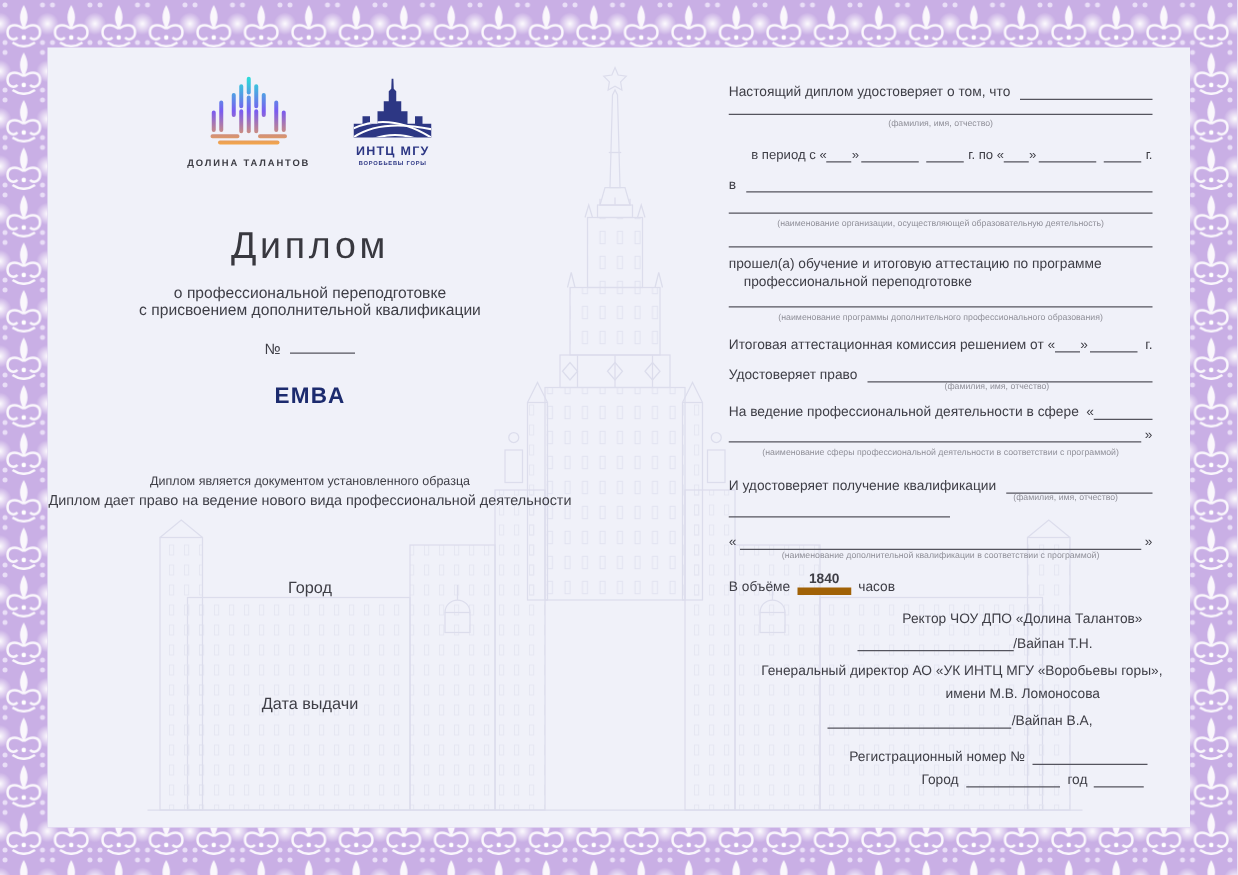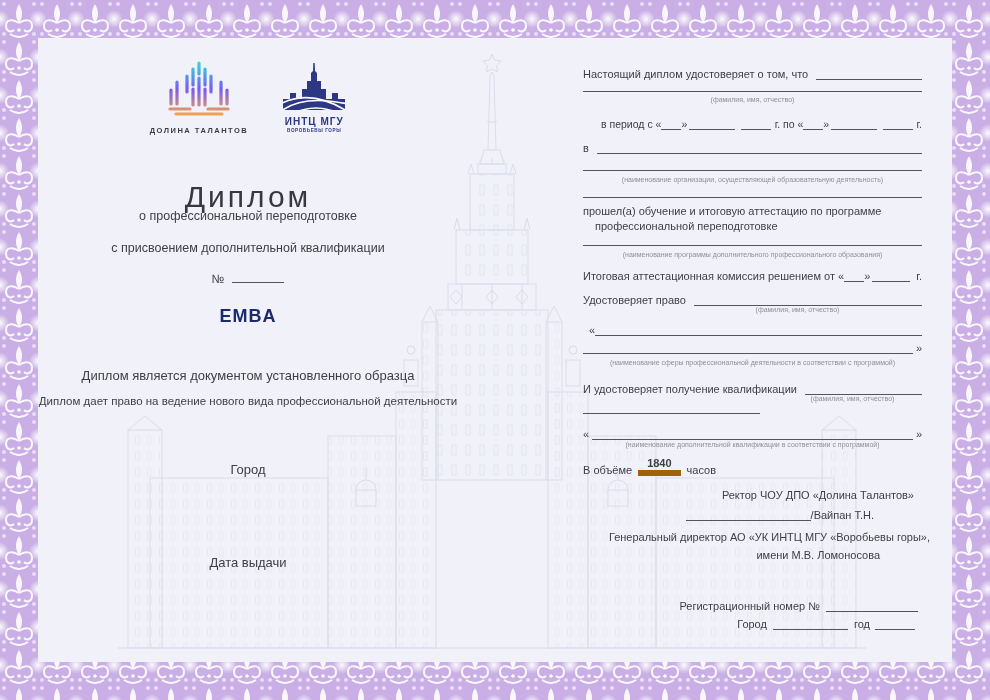--- a/index.html
+++ b/index.html
@@ -9,26 +9,26 @@
   .inner{position:absolute;left:38px;top:38px;right:38px;bottom:38px;background:#f0f1f9;z-index:1;}
   .wm{position:absolute;left:0;top:0;z-index:2;}
   .lc{position:absolute;left:38px;top:0;width:420px;height:700px;z-index:3;color:#3e3e46;text-align:center;}
   .lc > div{position:absolute;left:0;right:0;}
   .logos{top:60px;display:flex;justify-content:center;gap:34px;align-items:flex-start;}
   .logo{display:flex;flex-direction:column;align-items:center;}
   .logo-label{font-size:7.5px;font-weight:bold;letter-spacing:1.5px;color:#3c3c44;margin-top:8px;}
   .logo2-label{font-size:10px;font-weight:bold;letter-spacing:1px;color:#2d3784;margin-top:4px;}
   .logo2-sub{font-size:4.6px;font-weight:bold;letter-spacing:0.6px;color:#2d3784;margin-top:1px;}
   .title{top:180px;font-size:30px;letter-spacing:3px;color:#38383f;}
-  .sub1{top:209px;font-size:12.5px;}
+  .sub1{top:227px;font-size:12.5px;}
   .sub2{top:241px;font-size:12.5px;}
   .numrow{top:271px;font-size:12px;}
   .numrow .bl-num{display:inline-block;width:52px;border-bottom:1px solid #54545e;height:11px;margin-left:8px;}
   .program{top:306px;font-size:18px;font-weight:bold;letter-spacing:1px;color:#1c2b6e;}
-  .note1{top:368px;font-size:13px;white-space:nowrap;}
+  .note1{top:380px;font-size:10px;white-space:nowrap;}
   .note2{top:395px;font-size:11.5px;white-space:nowrap;}
   .city{top:462px;font-size:13px;}
   .issued{top:555px;font-size:13px;}
   .rc{position:absolute;left:583px;top:0;width:339px;height:700px;z-index:3;color:#3e3e46;font-size:11px;}
   .row{position:absolute;left:0;right:0;display:flex;align-items:flex-end;white-space:nowrap;}
   .row .t{flex:none;}
   .bl{border-bottom:1px solid #54545e;height:13px;flex:none;}
   .bl.f{flex:1;}
   .uline{position:absolute;left:0;right:0;height:0;border-bottom:1px solid #54545e;}
   .cap{position:absolute;left:0;right:0;font-size:7px;color:#8f8f98;text-align:center;white-space:nowrap;}
@@ -237,20 +237,21 @@
       <span class="t">г.</span>
     </div>
 
     <div class="row" style="top:292px;">
       <span class="t">Удостоверяет право</span>
       <span class="bl f" style="margin-left:8px;"></span>
     </div>
     <div class="cap" style="top:306px;left:90px;">(фамилия, имя, отчество)</div>
 
     <div class="row" style="top:322px;">
+      <span class="t">На ведение профессиональной деятельности в сфере</span>
       <span class="sp6"></span>
       <span class="t">«</span>
       <span class="bl f"></span>
     </div>
     <div class="row" style="top:340px;">
       <span class="bl f"></span>
       <span class="t" style="margin-left:3px;">»</span>
     </div>
     <div class="cap" style="top:359px;">(наименование сферы профессиональной деятельности в соответствии с программой)</div>
 
@@ -280,20 +281,24 @@
     <div class="row r" style="top:507px;padding-right:48px;">
       <span class="bl w125"></span>
       <span class="t">/Вайпан Т.Н.</span>
     </div>
 
     <div class="row r" style="top:531px;right:-8px;">
       <span class="t">Генеральный директор АО «УК ИНТЦ МГУ «Воробьевы горы»,</span>
     </div>
     <div class="row r" style="top:549px;padding-right:42px;">
       <span class="t">имени М.В. Ломоносова</span>
+    </div>
+    <div class="row r" style="top:569px;padding-right:48px;">
+      <span class="bl w147"></span>
+      <span class="t">/Вайпан В.А,</span>
     </div>
 
     <div class="row r" style="top:598px;padding-right:4px;">
       <span class="t">Регистрационный номер №</span>
       <span class="bl w92" style="margin-left:6px;"></span>
     </div>
     <div class="row r" style="top:616px;padding-right:7px;">
       <span class="t">Город</span>
       <span class="bl w75" style="margin-left:6px;"></span>
       <span class="t" style="margin-left:6px;">год</span>

